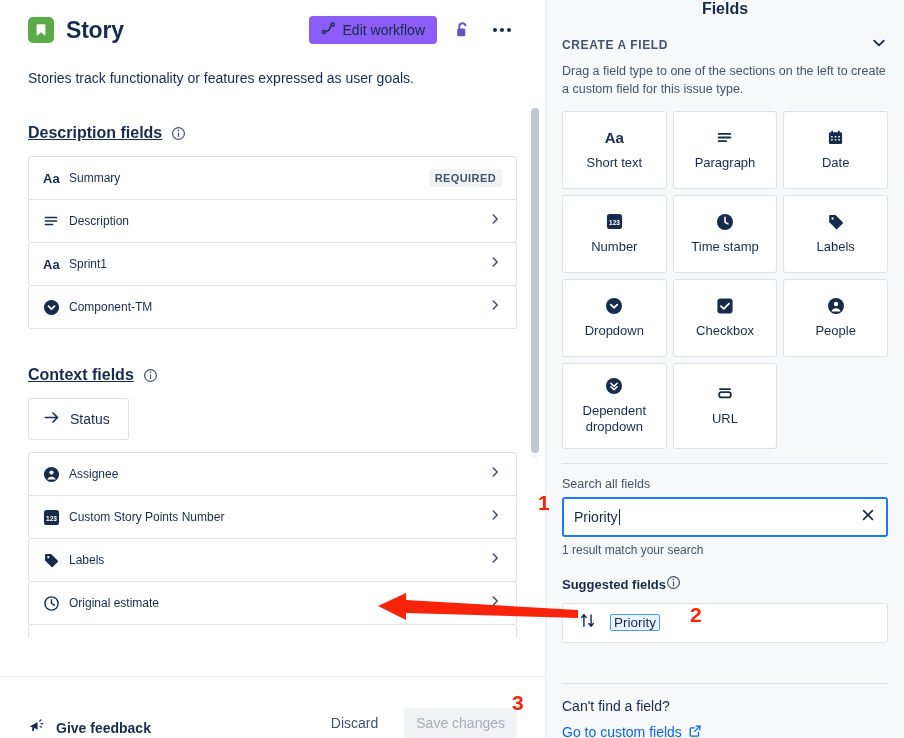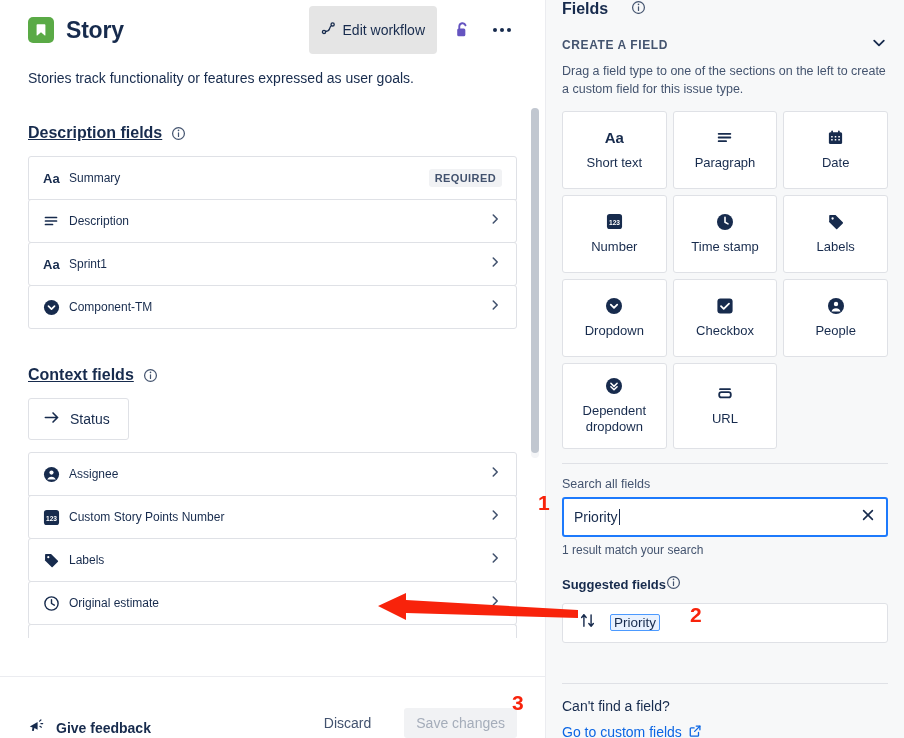--- a/index.html
+++ b/index.html
@@ -39,22 +39,22 @@
   .story-icon svg { display:block; }
   .title-text {
     font-size: 23px; font-weight: 700; letter-spacing: -0.2px;
     margin-left: 12px; color: #172B4D;
   }
   .title-actions {
     margin-left: auto; display: flex; align-items: center; gap: 10px;
   }
   .edit-wf-btn {
     display: flex; align-items: center; gap: 7px;
-    background: #e5e5e5; border: none; border-radius: 4px;
-    height: 48px; padding: 0 12px;
+    background: #8b5cf6; border: none; border-radius: 4px;
+    height: 28px; padding: 0 12px;
     font-size: 14px; font-weight: 500; color: #172B4D;
     font-family: inherit; cursor: pointer;
   }
   .lock-btn {
     width: 30px; height: 30px; display:flex; align-items:center; justify-content:center;
     background: none; border: none; cursor: pointer;
   }
   .more-btn {
     width: 30px; height: 30px; display:flex; align-items:center; justify-content:center;
     background: none; border: none; cursor: pointer; gap: 3px;
@@ -124,21 +124,21 @@
     width: 545px; height: 62px;
     background: #fff;
     border-top: 1px solid #EBECF0;
     display: flex; align-items: flex-end;
     padding: 0 28px;
   }
   .give-feedback {
     display: flex; align-items: center; gap: 10px;
     font-size: 14px; font-weight: 600; color: #172B4D; cursor: pointer;
   }
-  .bottom-right { margin-left: auto; display:flex; align-items:center; gap: 23px; }
+  .bottom-right { margin-left: auto; display:flex; align-items:center; gap: 16px; }
   .discard-btn {
     background: none; border: none; font-family: inherit;
     font-size: 14px; font-weight: 500; color: #42526E;
     padding: 7px 10px; border-radius: 3px; cursor: pointer;
   }
   .save-btn {
     background: #F1F2F4; border: none; font-family: inherit;
     font-size: 14px; font-weight: 500; color: #A5ADBA;
     padding: 7px 12px; border-radius: 3px; cursor: not-allowed;
   }
@@ -146,22 +146,22 @@
   
   .right-panel {
     position: relative;
     width: 359px; height: 738px;
     background: #F7F8F9;
     border-left: 1px solid #EBECF0;
     overflow: hidden;
   }
   .rp-inner { padding: 0 16px; }
   .fields-title-row {
-    display: flex; gap: 23px;
-    padding-top: 0px; height: 14px; overflow: hidden;
+    display: flex; align-items: center; gap: 23px;
+    padding-top: 0px; height: 14px; overflow: hidden; flex-direction: column;
   }
   .fields-title { font-size: 16px; font-weight: 700; color: #172B4D; }
 
   .create-field-row {
     display: flex; align-items: center;
     margin-top: 20px;
   }
   .create-field-label {
     font-size: 12px; font-weight: 700; letter-spacing: 0.6px; color: #44546F;
   }

